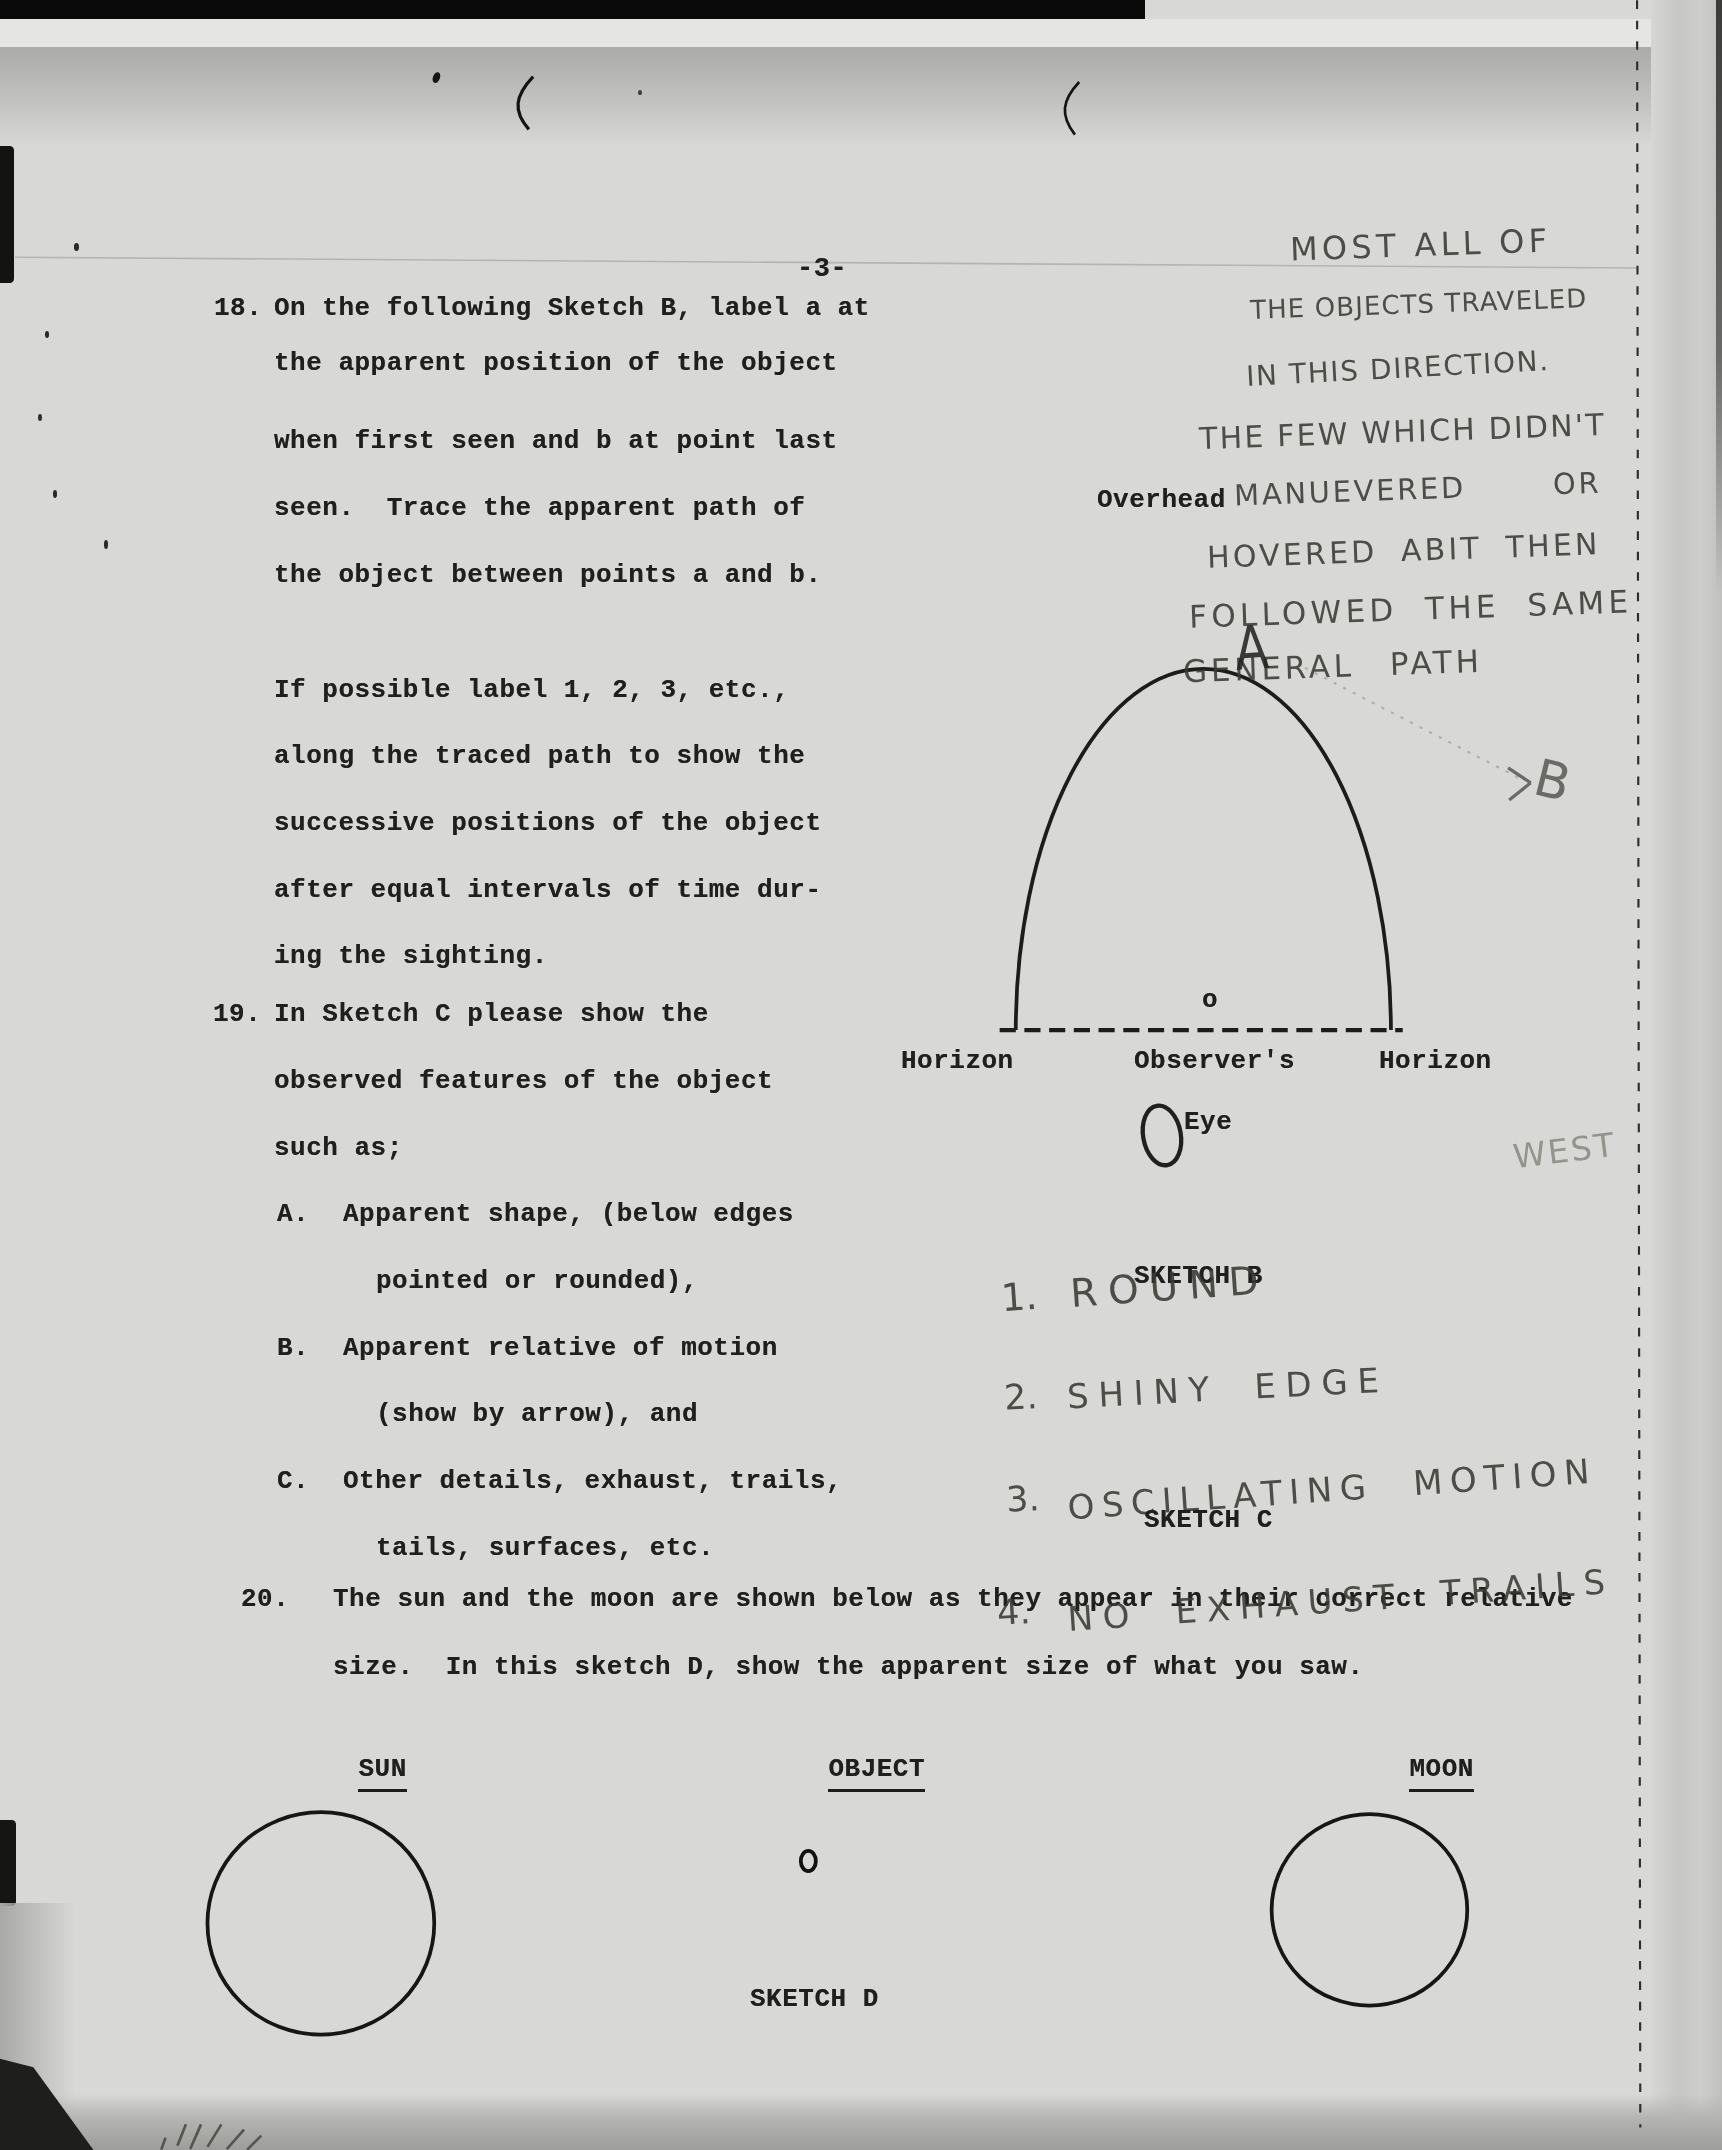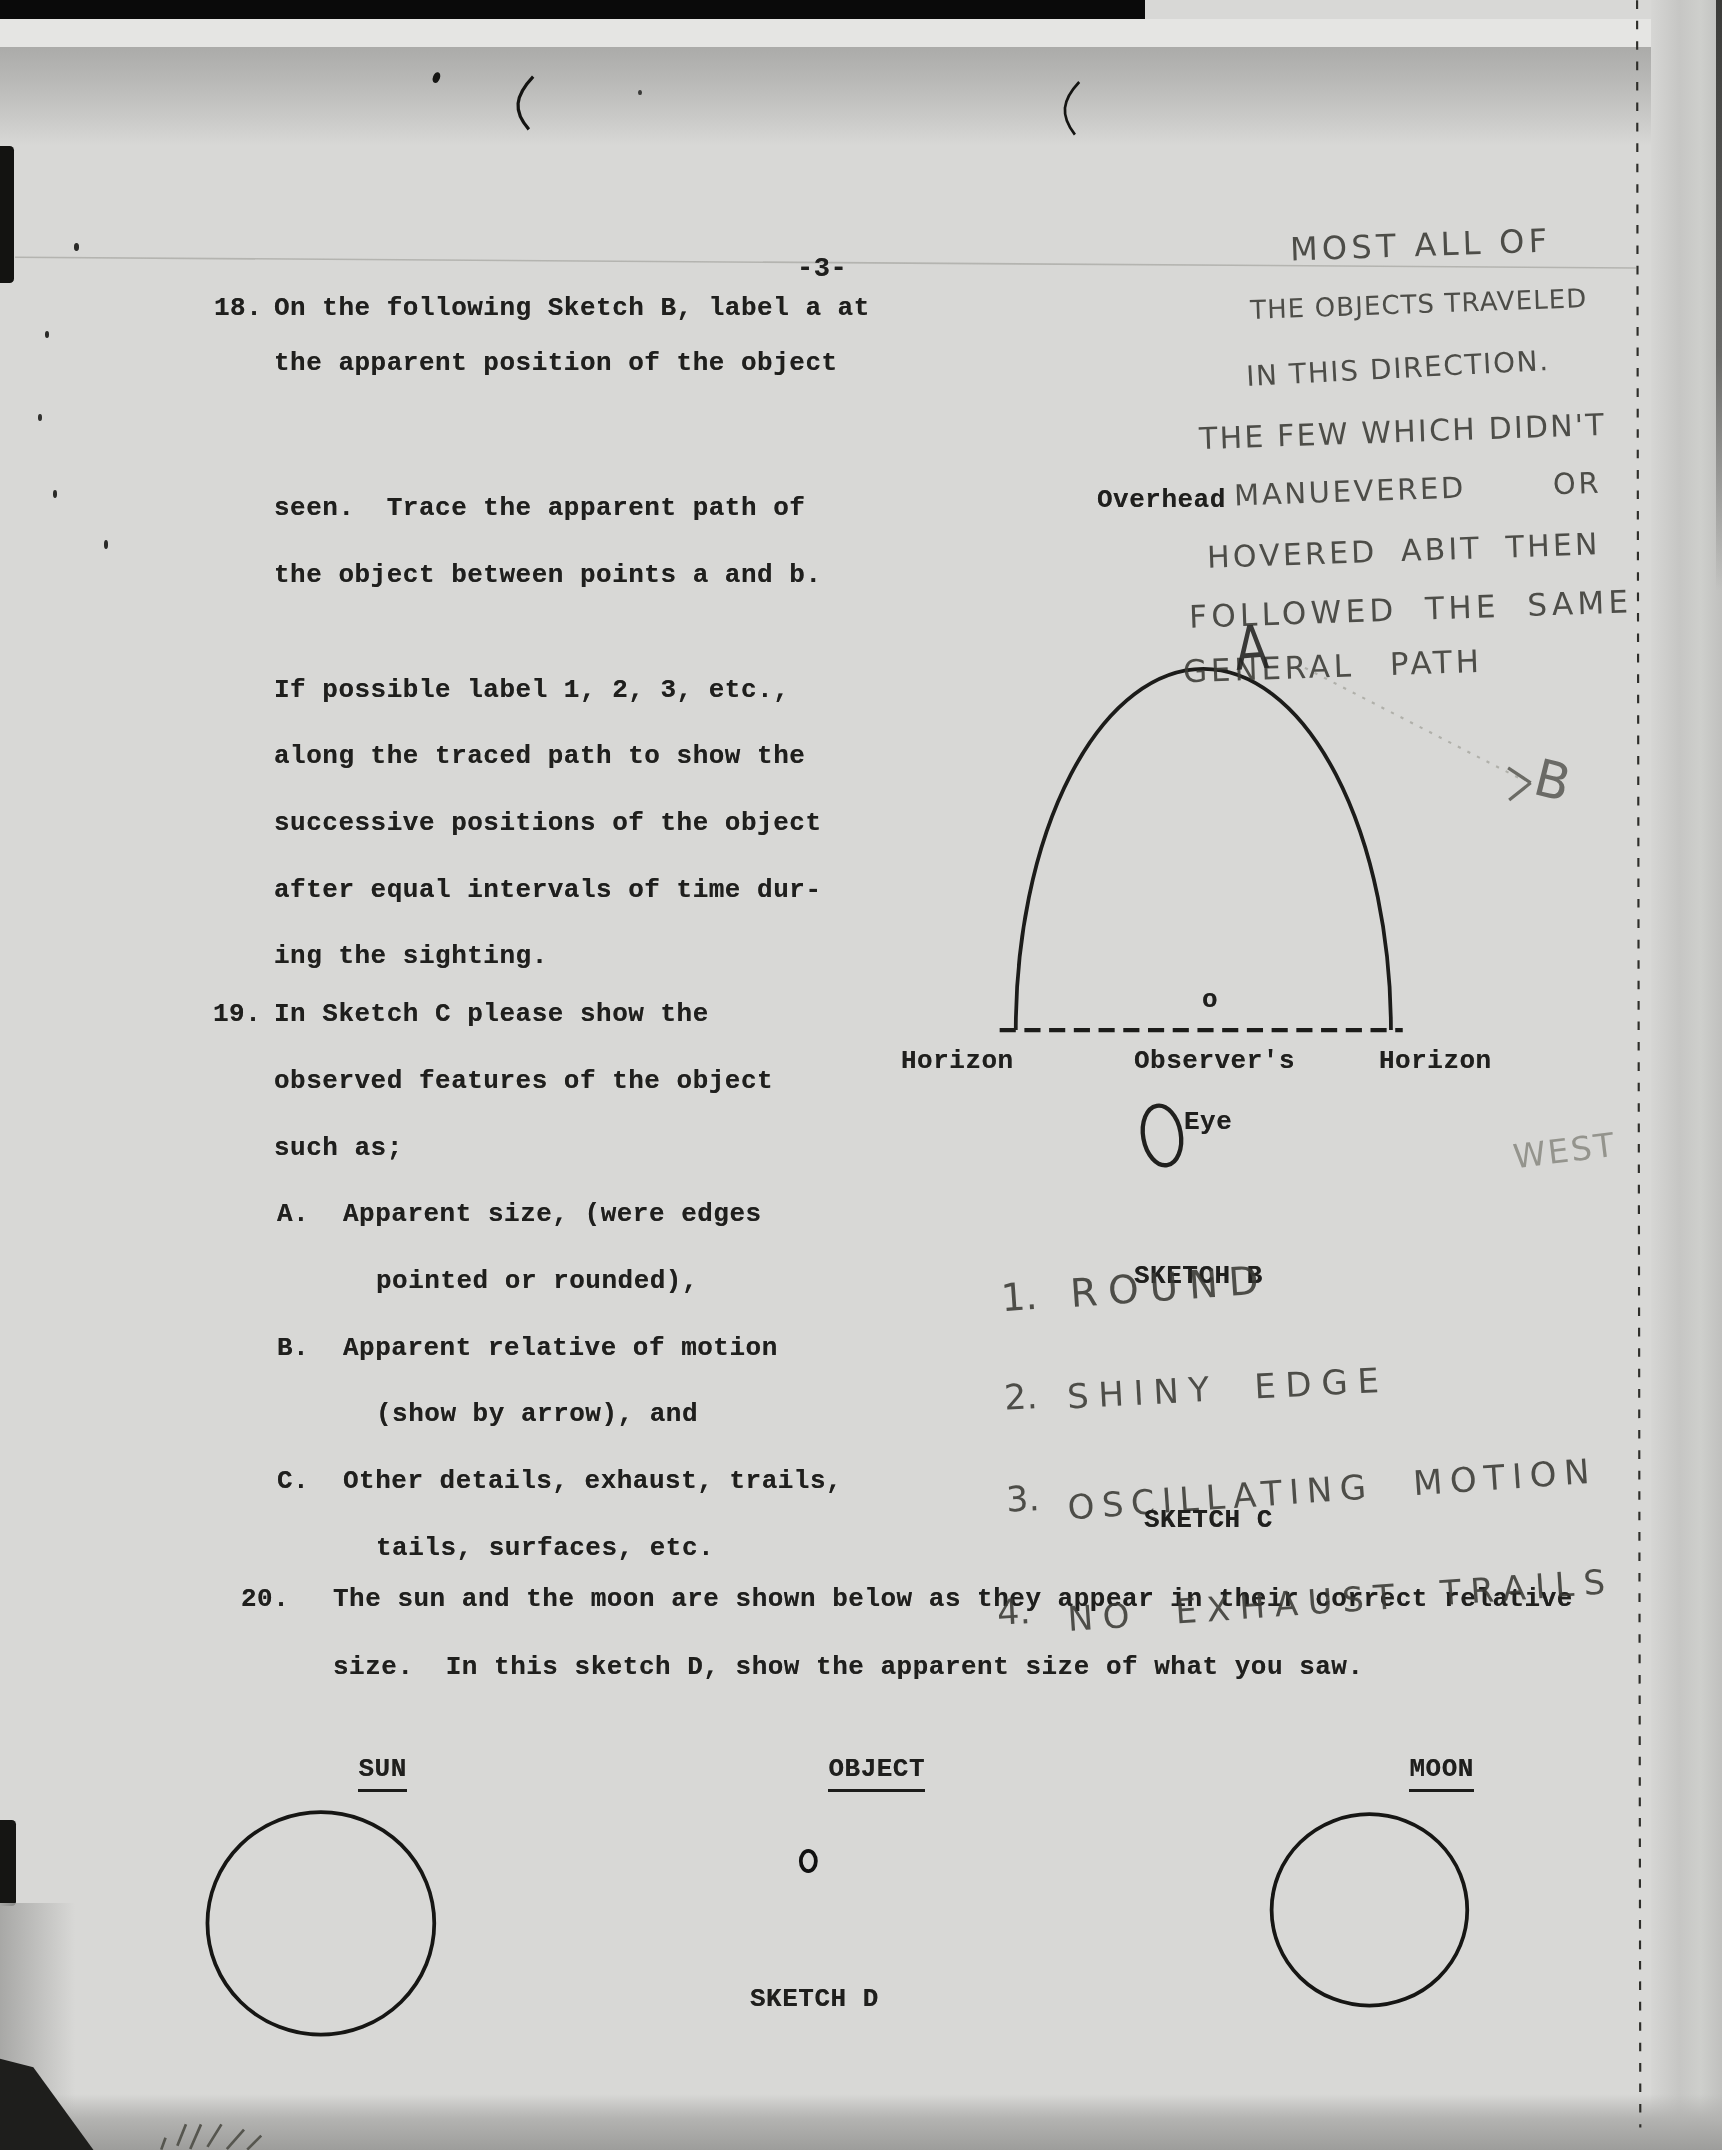--- a/index.html
+++ b/index.html
@@ -76,36 +76,37 @@
     <path d="M 0 3830 L 62 3846 L 175 4001 L 0 4001 Z" fill="#1e1e1c"></path>
 
     <path d="M 330 3992 l 16 -40 M 354 3998 l 20 -46 M 386 3994 l 26 -42 M 422 3998 l 32 -36 M 300 3999 l 8 -22 M 460 3999 l 26 -26" fill="none" stroke="#56564f" stroke-width="5"></path>
   </svg>
 
   <div class="typed" style="left:797px;top:254px;font-size:27px;">-3-</div>
 
   <div class="typed" style="left:214px;top:293px;">18.</div>
   <div class="typed" style="left:274px;top:293px;">On the following Sketch B, label a at</div>
   <div class="typed" style="left:274px;top:348px;">the apparent position of the object</div>
+  <div class="typed" style="left:274px;top:426px;">when first seen and b at point last</div>
   <div class="typed" style="left:274px;top:493px;">seen.  Trace the apparent path of</div>
   <div class="typed" style="left:274px;top:560px;">the object between points a and b.</div>
 
   <div class="typed" style="left:274px;top:675px;">If possible label 1, 2, 3, etc.,</div>
   <div class="typed" style="left:274px;top:741px;">along the traced path to show the</div>
   <div class="typed" style="left:274px;top:808px;">successive positions of the object</div>
   <div class="typed" style="left:274px;top:875px;text-align:center;">after equal intervals of time dur-</div>
   <div class="typed" style="left:274px;top:941px;">ing the sighting.</div>
 
   <div class="typed" style="left:213px;top:999px;">19.</div>
   <div class="typed" style="left:274px;top:999px;">In Sketch C please show the</div>
   <div class="typed" style="left:274px;top:1066px;">observed features of the object</div>
   <div class="typed" style="left:274px;top:1133px;">such as;</div>
 
   <div class="typed" style="left:277px;top:1199px;">A.</div>
-  <div class="typed" style="left:343px;top:1199px;">Apparent size, (were edges</div>
+  <div class="typed" style="left:343px;top:1199px;">Apparent shape, (below edges</div>
   <div class="typed" style="left:376px;top:1266px;">pointed or rounded),</div>
 
   <div class="typed" style="left:277px;top:1333px;">B.</div>
   <div class="typed" style="left:343px;top:1333px;">Apparent relative of motion</div>
   <div class="typed" style="left:376px;top:1399px;">(show by arrow), and</div>
 
   <div class="typed" style="left:277px;top:1466px;">C.</div>
   <div class="typed" style="left:343px;top:1466px;">Other details, exhaust, trails,</div>
   <div class="typed" style="left:376px;top:1533px;">tails, surfaces, etc.</div>
 

